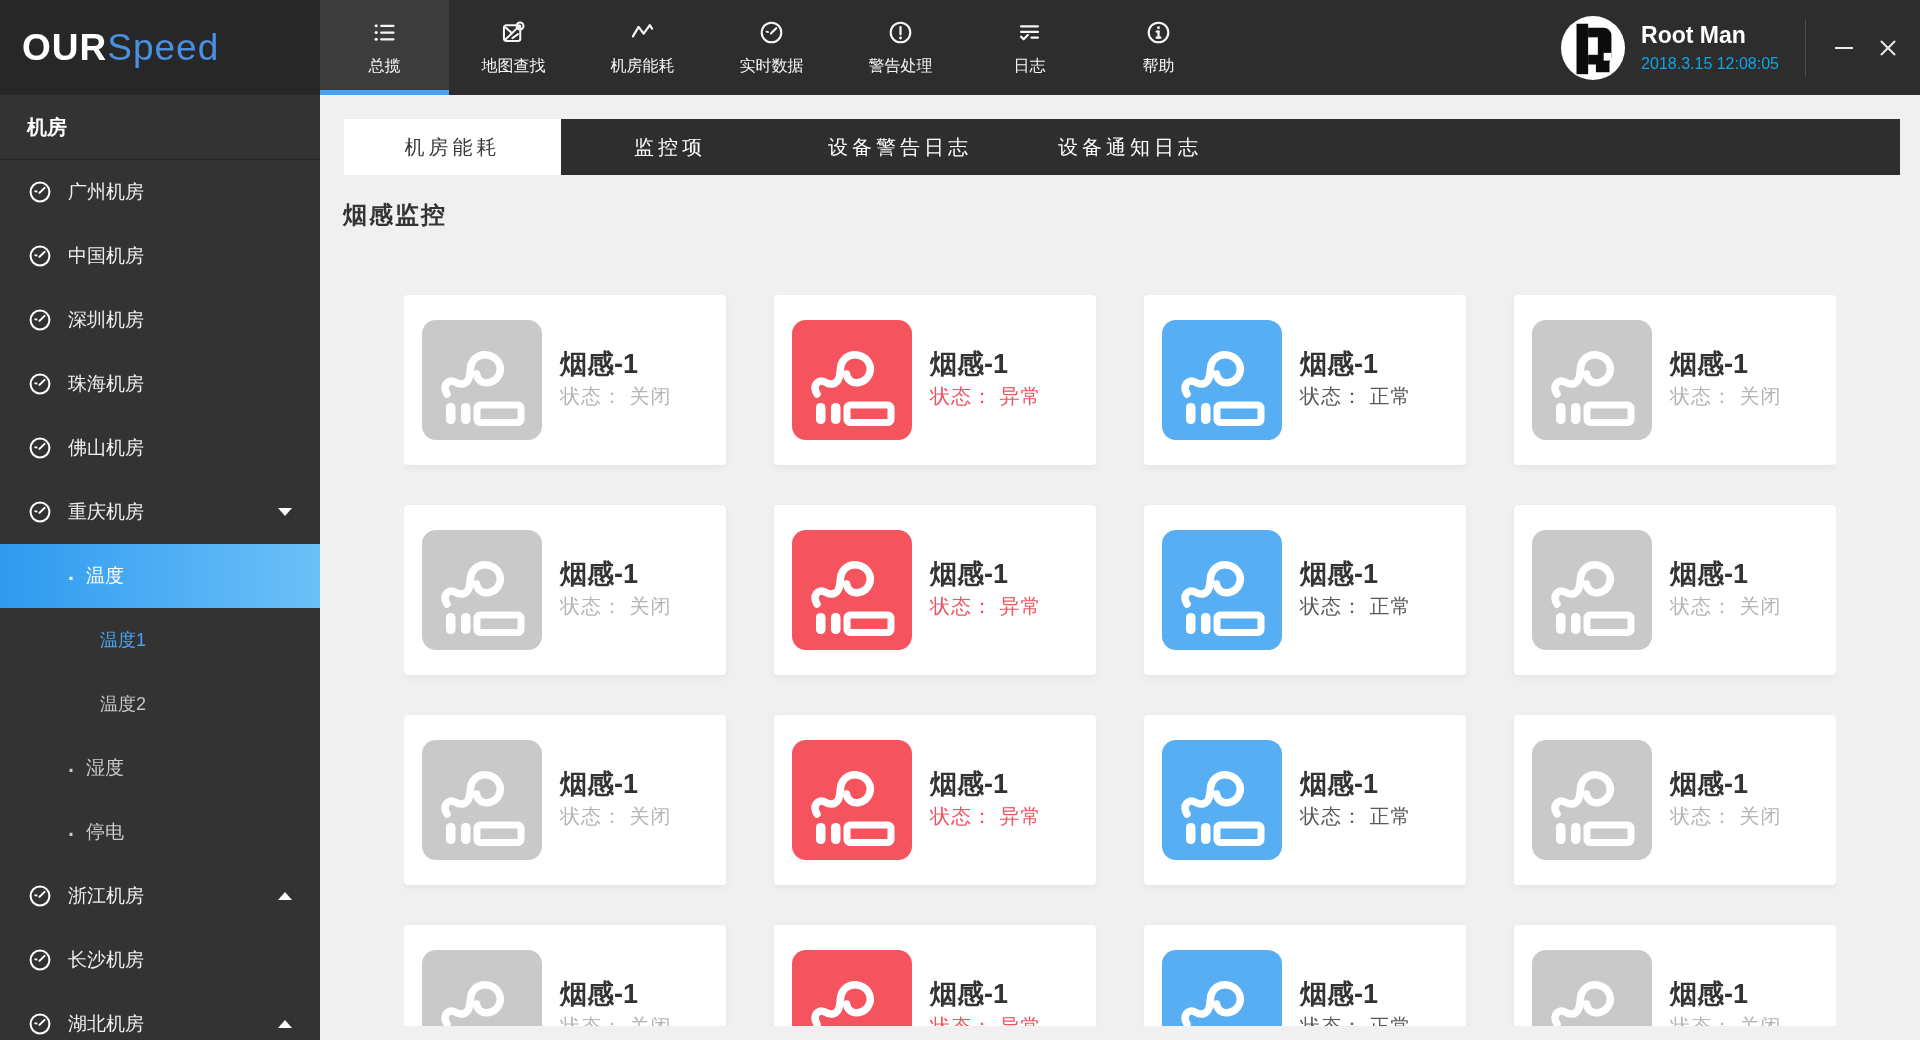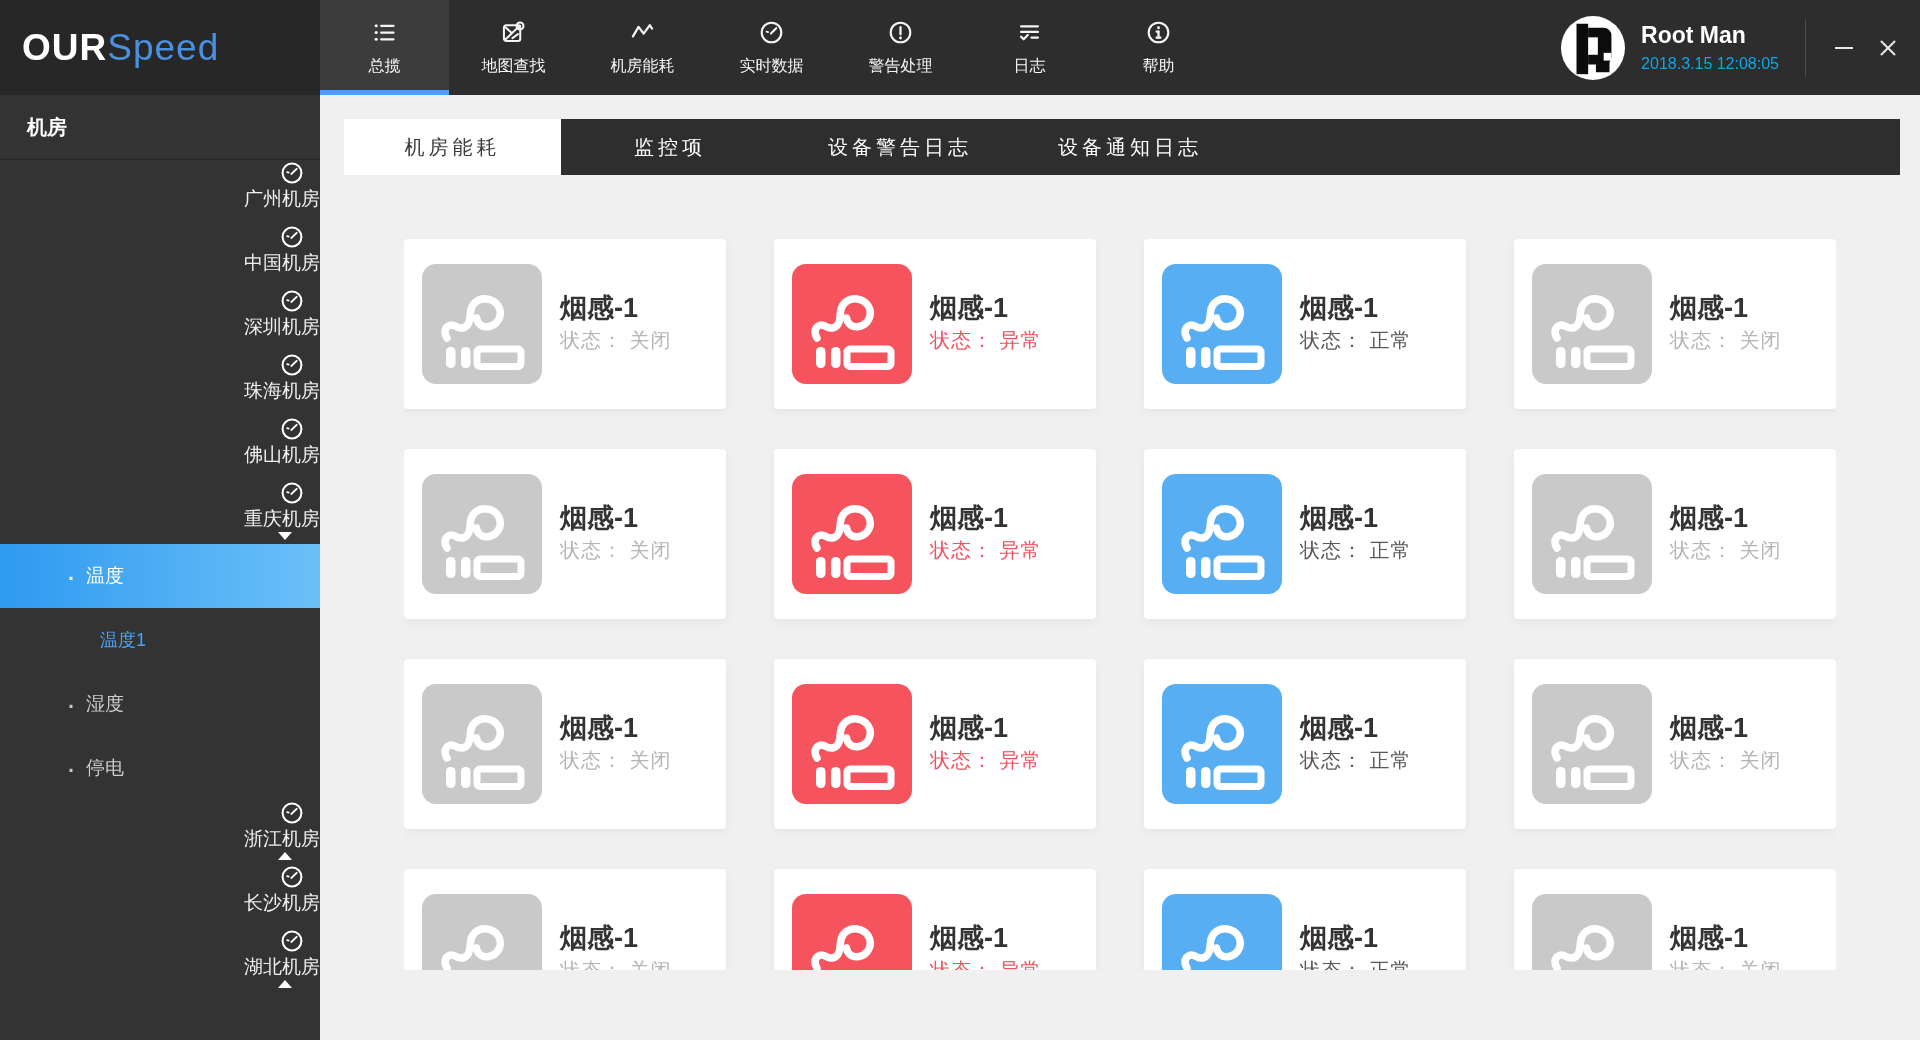--- a/index.html
+++ b/index.html
@@ -42,21 +42,21 @@
   .win-btn{width:44px;height:95px;display:flex;align-items:center;justify-content:center;cursor:pointer;}
   .min-glyph{display:block;width:18px;height:2px;background:#e8e8e8;}
   .close-glyph{position:relative;display:block;width:18px;height:18px;}
   .close-glyph::before,.close-glyph::after{content:"";position:absolute;left:-1px;top:8px;width:20px;height:2px;background:#e8e8e8;}
   .close-glyph::before{transform:rotate(45deg);}
   .close-glyph::after{transform:rotate(-45deg);}
 
   
   .sidebar{position:absolute;left:0;top:95px;width:320px;height:945px;background:var(--c-sidebar);overflow:hidden;z-index:20;}
   .sb-header{height:65px;display:flex;align-items:center;padding-left:27px;color:#ffffff;font-size:20px;font-weight:bold;border-bottom:1px solid var(--c-divider);}
-  .s-item{height:64px;display:flex;align-items:flex-end;padding-left:27px;color:#efefef;font-size:19px;cursor:pointer;flex-direction:column;}
+  .s-item{height:64px;display:flex;align-items:center;padding-left:27px;color:#efefef;font-size:19px;cursor:pointer;}
   .s-item .s-icon{width:26px;height:26px;margin-right:15px;flex:none;color:#ffffff;}
   .s-item .s-icon svg{width:26px;height:26px;display:block;}
   .caret{margin-left:auto;margin-right:28px;width:0;height:0;border-left:7px solid transparent;border-right:7px solid transparent;}
   .caret-down{border-top:8px solid #ffffff;}
   .caret-up{border-bottom:8px solid #ffffff;}
   .s-sub1{height:64px;display:flex;align-items:center;padding-left:66px;color:#cccccc;font-size:19px;cursor:pointer;}
   .s-sub1 .bullet{font-size:30px;line-height:0;margin-right:10px;}
   .s-sub1.active{background:linear-gradient(90deg,#2e9af0 0%,#6cc0f8 100%);color:#ffffff;}
   .s-sub2{height:64px;display:flex;align-items:center;padding-left:100px;color:#c6c6c6;font-size:18px;cursor:pointer;}
   .s-sub2.current{color:#4aa3f0;}
@@ -295,20 +295,23 @@
     <span>重庆机房</span>
     <span class="caret caret-down"></span>
   </div>
   <div class="s-sub1 active">
     <span class="bullet">·</span>
     <span>温度</span>
   </div>
   <div class="s-sub2 current">
     <span>温度1</span>
   </div>
+  <div class="s-sub2">
+    <span>温度2</span>
+  </div>
   <div class="s-sub1">
     <span class="bullet">·</span>
     <span>湿度</span>
   </div>
   <div class="s-sub1">
     <span class="bullet">·</span>
     <span>停电</span>
   </div>
   <div class="s-item">
     <span class="s-icon">
@@ -341,20 +344,21 @@
 <div class="main">
   <div class="tabbar">
     <div class="tab active">机房能耗</div>
     <div class="tab-dark-group">
       <div class="tab">监控项</div>
       <div class="tab">设备警告日志</div>
       <div class="tab">设备通知日志</div>
     </div>
   </div>
 
+  <div class="section-title">烟感监控</div>
 
   <div class="grid">
 
     <div class="card card--closed">
       <div class="tile">
           <svg>
             <use href="#i-smoke"></use>
           </svg>
         </div>
       <div class="cinfo">

